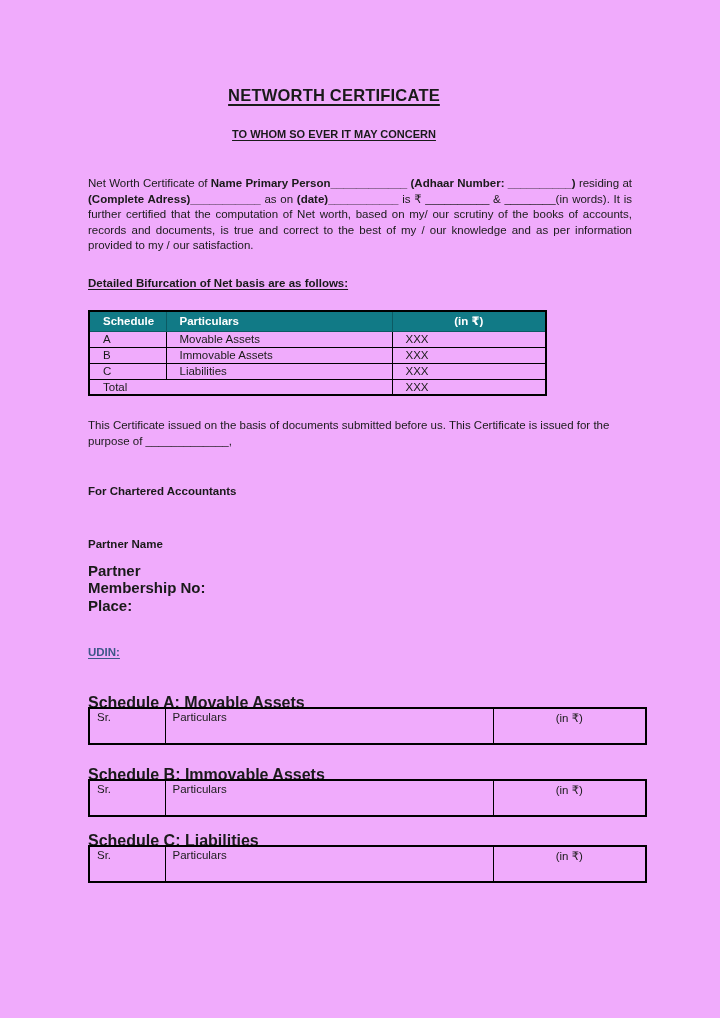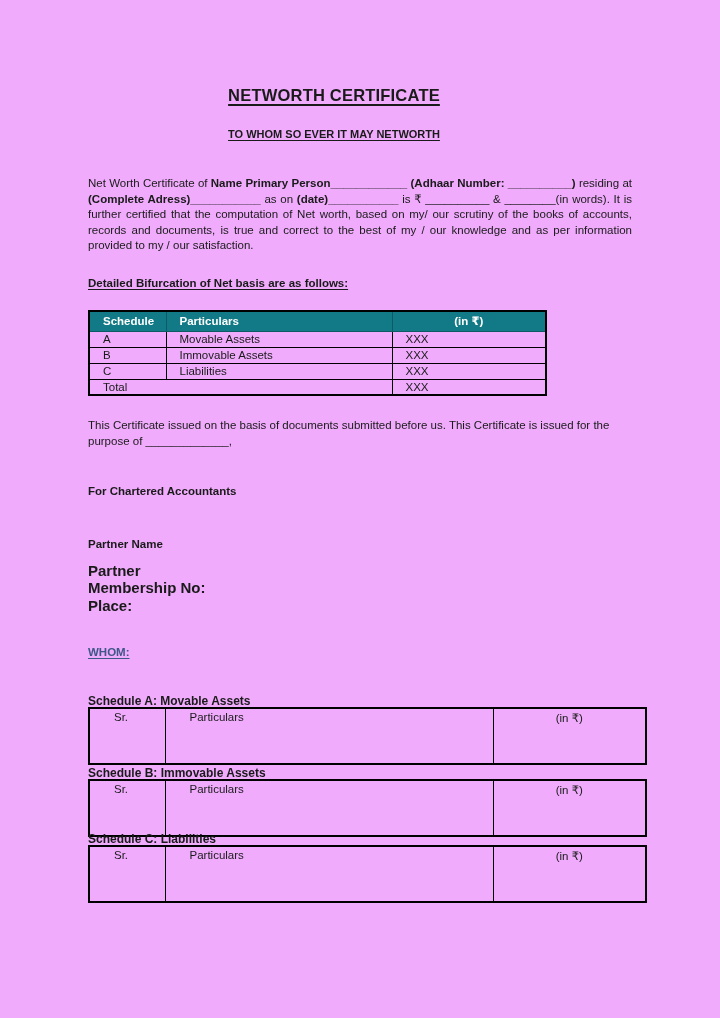--- a/index.html
+++ b/index.html
@@ -65,42 +65,42 @@
   .bif-table .col-amount { text-align: left; }
   .bif-table thead .col-amount { text-align: center; }
 
   .sig-line { font-size: 11.5px; font-weight: bold; }
   .for-ca { top: 485px; }
   .partner-name { top: 538px; }
   .partner-block { top: 562px; line-height: 17.3px; font-size: 15px; font-weight: bold; }
   .udin { top: 646px; }
   .udin span { color: #3D5788; text-decoration: underline; text-underline-offset: 2px; }
 
-  .sch-heading { font-size: 12px; }
+  .sch-heading { font-size: 16px; }
   .sch-table { width: 557px; border: 2px solid #000; }
   .sch-table td {
     border: 1px solid #000;
     font-size: 11.5px;
-    padding: 2px 24px;
-    height: 56px;
+    padding: 2px 7px;
+    height: 36px;
     vertical-align: top;
   }
   .sch-table .col-amount { text-align: center; }
 </style>
 </head>
 <body>
 
 <div class="page">
 
   <div class="abs doc-title">
     <span>NETWORTH CERTIFICATE</span>
   </div>
 
   <div class="abs doc-subtitle">
-    <span>TO WHOM SO EVER IT MAY NETWORTH</span>
+    <span>TO WHOM SO EVER IT MAY CONCERN</span>
   </div>
 
   <div class="abs para intro-para"><span>Net Worth Certificate of </span><span class="b">Name Primary Person____________ </span><span class="b">(Adhaar Number: __________) </span><span>residing at </span><span class="b">(Complete Adress)___________ </span><span>as on </span><span class="b">(date)___________ </span><span>is ₹ __________ &amp; ________(in words).  It is further certified that the computation of Net worth, based on my/ our scrutiny of the books of accounts, records and documents, is true and correct to the best of my / our knowledge and as per information provided to my / our satisfaction.</span></div>
 
   <div class="abs section-heading bif-heading">
     <span>Detailed Bifurcation of Net basis are as follows:</span>
   </div>
 
   <div class="abs bif-table-wrap">
     <table class="bif-table">
@@ -152,21 +152,21 @@
     <span>Partner Name</span>
   </div>
 
   <div class="abs partner-block">
     <div>Partner</div>
     <div>Membership No:</div>
     <div>Place:</div>
   </div>
 
   <div class="abs sig-line udin">
-    <span>WHOM:</span>
+    <span>UDIN:</span>
   </div>
 
   <div class="abs section-heading sch-heading" style="top:694px">
     <span>Schedule A: Movable Assets</span>
   </div>
   <div class="abs" style="top:707px">
     <table class="sch-table">
       <colgroup>
           <col style="width:76px">
           <col style="width:328px">

